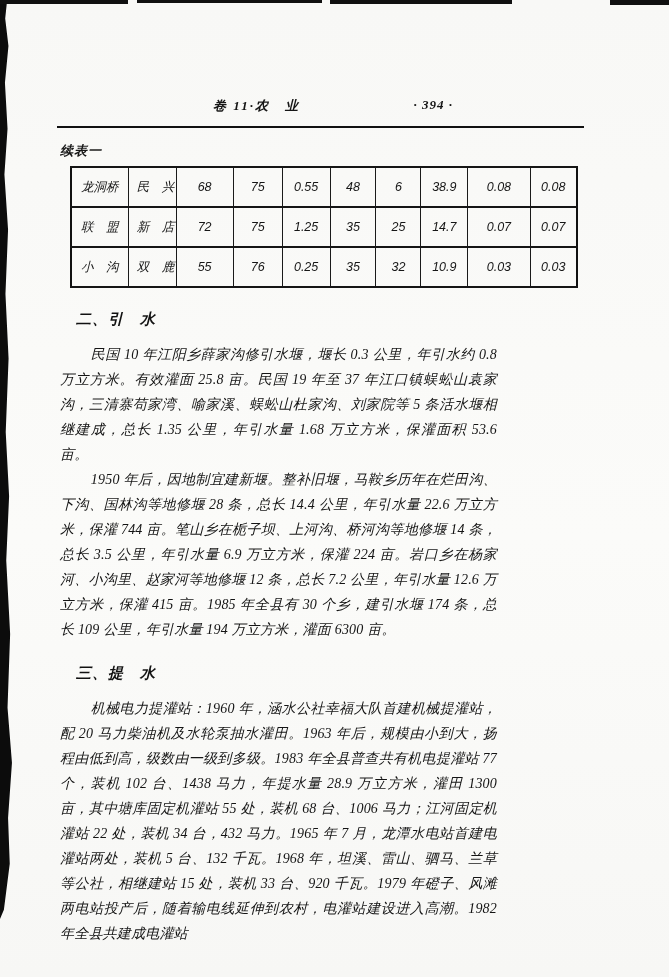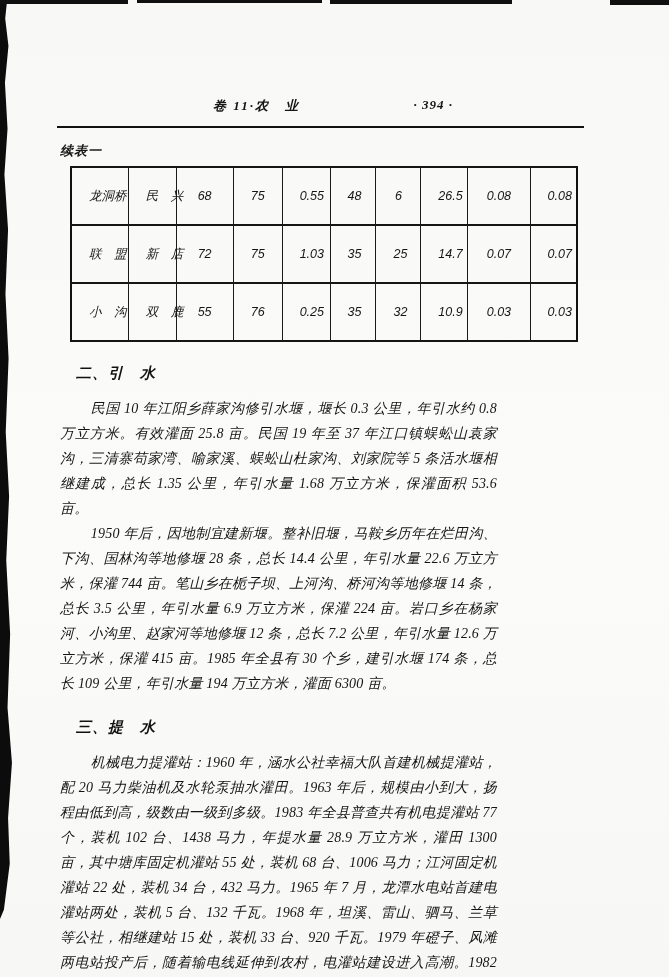--- a/index.html
+++ b/index.html
@@ -37,21 +37,21 @@
     font-family:"Liberation Sans","DejaVu Sans",sans-serif;
   }
   table.data{
     border-collapse:collapse;table-layout:fixed;
     margin-top:6px;margin-left:10px;width:508px;
     font-family:"Liberation Sans","DejaVu Sans",sans-serif;
   }
   table.data td{
     border:1px solid #1a1a1a;border-top:2px solid #151515;border-bottom:2px solid #151515;
     height:22px;text-align:center;vertical-align:middle;
-    font-size:12.5px;padding:17px;white-space:nowrap;
+    font-size:12.5px;padding:8px;white-space:nowrap;
   }
   table.data{border:2px solid #111;}
 
   h3.section{
     margin:22px 0 13px 16px;font-size:15px;font-weight:700;letter-spacing:1px;
     font-family:"Liberation Sans","DejaVu Sans",sans-serif;color:#111;
   }
   p.body{
     margin:0;font-size:14px;line-height:25px;text-align:justify;
     text-indent:2.2em;color:#141414;letter-spacing:0.2px;
@@ -93,30 +93,30 @@
       </colgroup>
       <tbody>
         <tr>
           <td>龙洞桥</td>
           <td>民　兴</td>
           <td>68</td>
           <td>75</td>
           <td>0.55</td>
           <td>48</td>
           <td>6</td>
-          <td>26.5</td>
+          <td>38.9</td>
           <td>0.08</td>
           <td>0.08</td>
         </tr>
         <tr>
           <td>联　盟</td>
           <td>新　店</td>
           <td>72</td>
           <td>75</td>
-          <td>1.03</td>
+          <td>1.25</td>
           <td>35</td>
           <td>25</td>
           <td>14.7</td>
           <td>0.07</td>
           <td>0.07</td>
         </tr>
         <tr>
           <td>小　沟</td>
           <td>双　鹿</td>
           <td>55</td>

